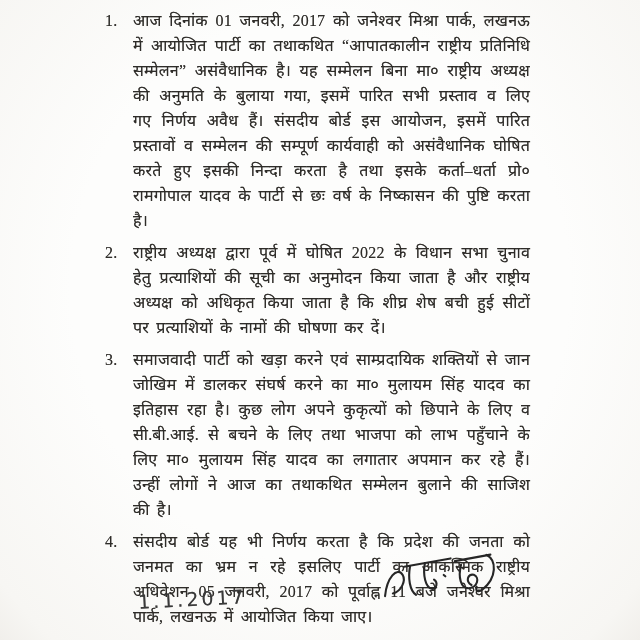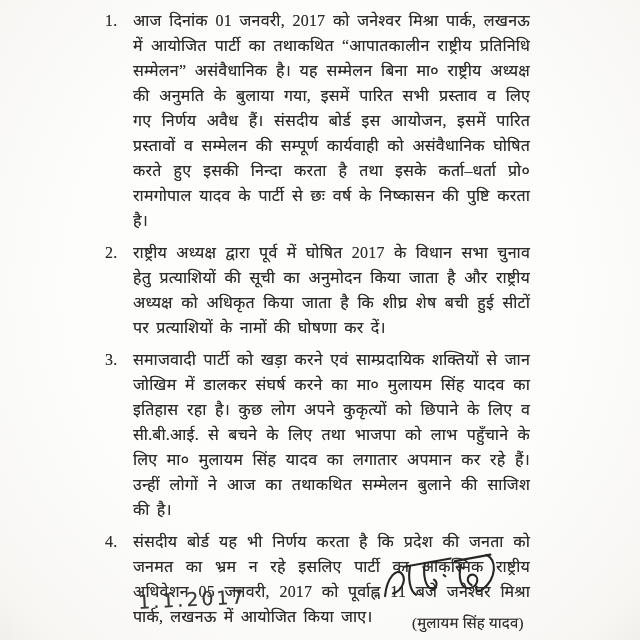--- a/index.html
+++ b/index.html
@@ -82,21 +82,21 @@
 
   <div class="doc-body">
 
     <div class="doc-item">
       <span class="item-number">1.</span>
       <span class="item-text">आज दिनांक 01 जनवरी, 2017 को जनेश्वर मिश्रा पार्क, लखनऊ में आयोजित पार्टी का तथाकथित “आपातकालीन राष्ट्रीय प्रतिनिधि सम्मेलन” असंवैधानिक है। यह सम्मेलन बिना मा० राष्ट्रीय अध्यक्ष की अनुमति के बुलाया गया, इसमें पारित सभी प्रस्ताव व लिए गए निर्णय अवैध हैं। संसदीय बोर्ड इस आयोजन, इसमें पारित प्रस्तावों व सम्मेलन की सम्पूर्ण कार्यवाही को असंवैधानिक घोषित करते हुए इसकी निन्दा करता है तथा इसके कर्ता–धर्ता प्रो० रामगोपाल यादव के पार्टी से छः वर्ष के निष्कासन की पुष्टि करता है।</span>
     </div>
 
     <div class="doc-item">
       <span class="item-number">2.</span>
-      <span class="item-text">राष्ट्रीय अध्यक्ष द्वारा पूर्व में घोषित 2017 के विधान सभा चुनाव हेतु प्रत्याशियों की सूची का अनुमोदन किया जाता है और राष्ट्रीय अध्यक्ष को अधिकृत किया जाता है कि शीघ्र शेष बची हुई सीटों पर प्रत्याशियों के नामों की घोषणा कर दें।</span>
+      <span class="item-text">राष्ट्रीय अध्यक्ष द्वारा पूर्व में घोषित 2022 के विधान सभा चुनाव हेतु प्रत्याशियों की सूची का अनुमोदन किया जाता है और राष्ट्रीय अध्यक्ष को अधिकृत किया जाता है कि शीघ्र शेष बची हुई सीटों पर प्रत्याशियों के नामों की घोषणा कर दें।</span>
     </div>
 
     <div class="doc-item">
       <span class="item-number">3.</span>
       <span class="item-text">समाजवादी पार्टी को खड़ा करने एवं साम्प्रदायिक शक्तियों से जान जोखिम में डालकर संघर्ष करने का मा० मुलायम सिंह यादव का इतिहास रहा है। कुछ लोग अपने कुकृत्यों को छिपाने के लिए व सी.बी.आई. से बचने के लिए तथा भाजपा को लाभ पहुँचाने के लिए मा० मुलायम सिंह यादव का लगातार अपमान कर रहे हैं। उन्हीं लोगों ने आज का तथाकथित सम्मेलन बुलाने की साजिश की है।</span>
     </div>
 
     <div class="doc-item">
       <span class="item-number">4.</span>
       <span class="item-text">संसदीय बोर्ड यह भी निर्णय करता है कि प्रदेश की जनता को जनमत का भ्रम न रहे इसलिए पार्टी का आकस्मिक राष्ट्रीय अधिवेशन 05 जनवरी, 2017 को पूर्वाह्न 11 बजे जनेश्वर मिश्रा पार्क, लखनऊ में आयोजित किया जाए।</span>
@@ -122,15 +122,14 @@
 
         <path d="M84,18 C80,30 82,42 90,42 C99,42 102,32 96,29 C90,27 87,35 93,39"></path>
 
         <path d="M78,14 L114,10"></path>
 
         <path d="M110,10 C120,16 119,33 104,44 C100,47 96,46 98,41"></path>
       </g>
     </svg>
   </div>
 
-  <div class="signatory-name">(मुलायम सिंह यादव)</div>
 
 </div>
 
 </body></html>

